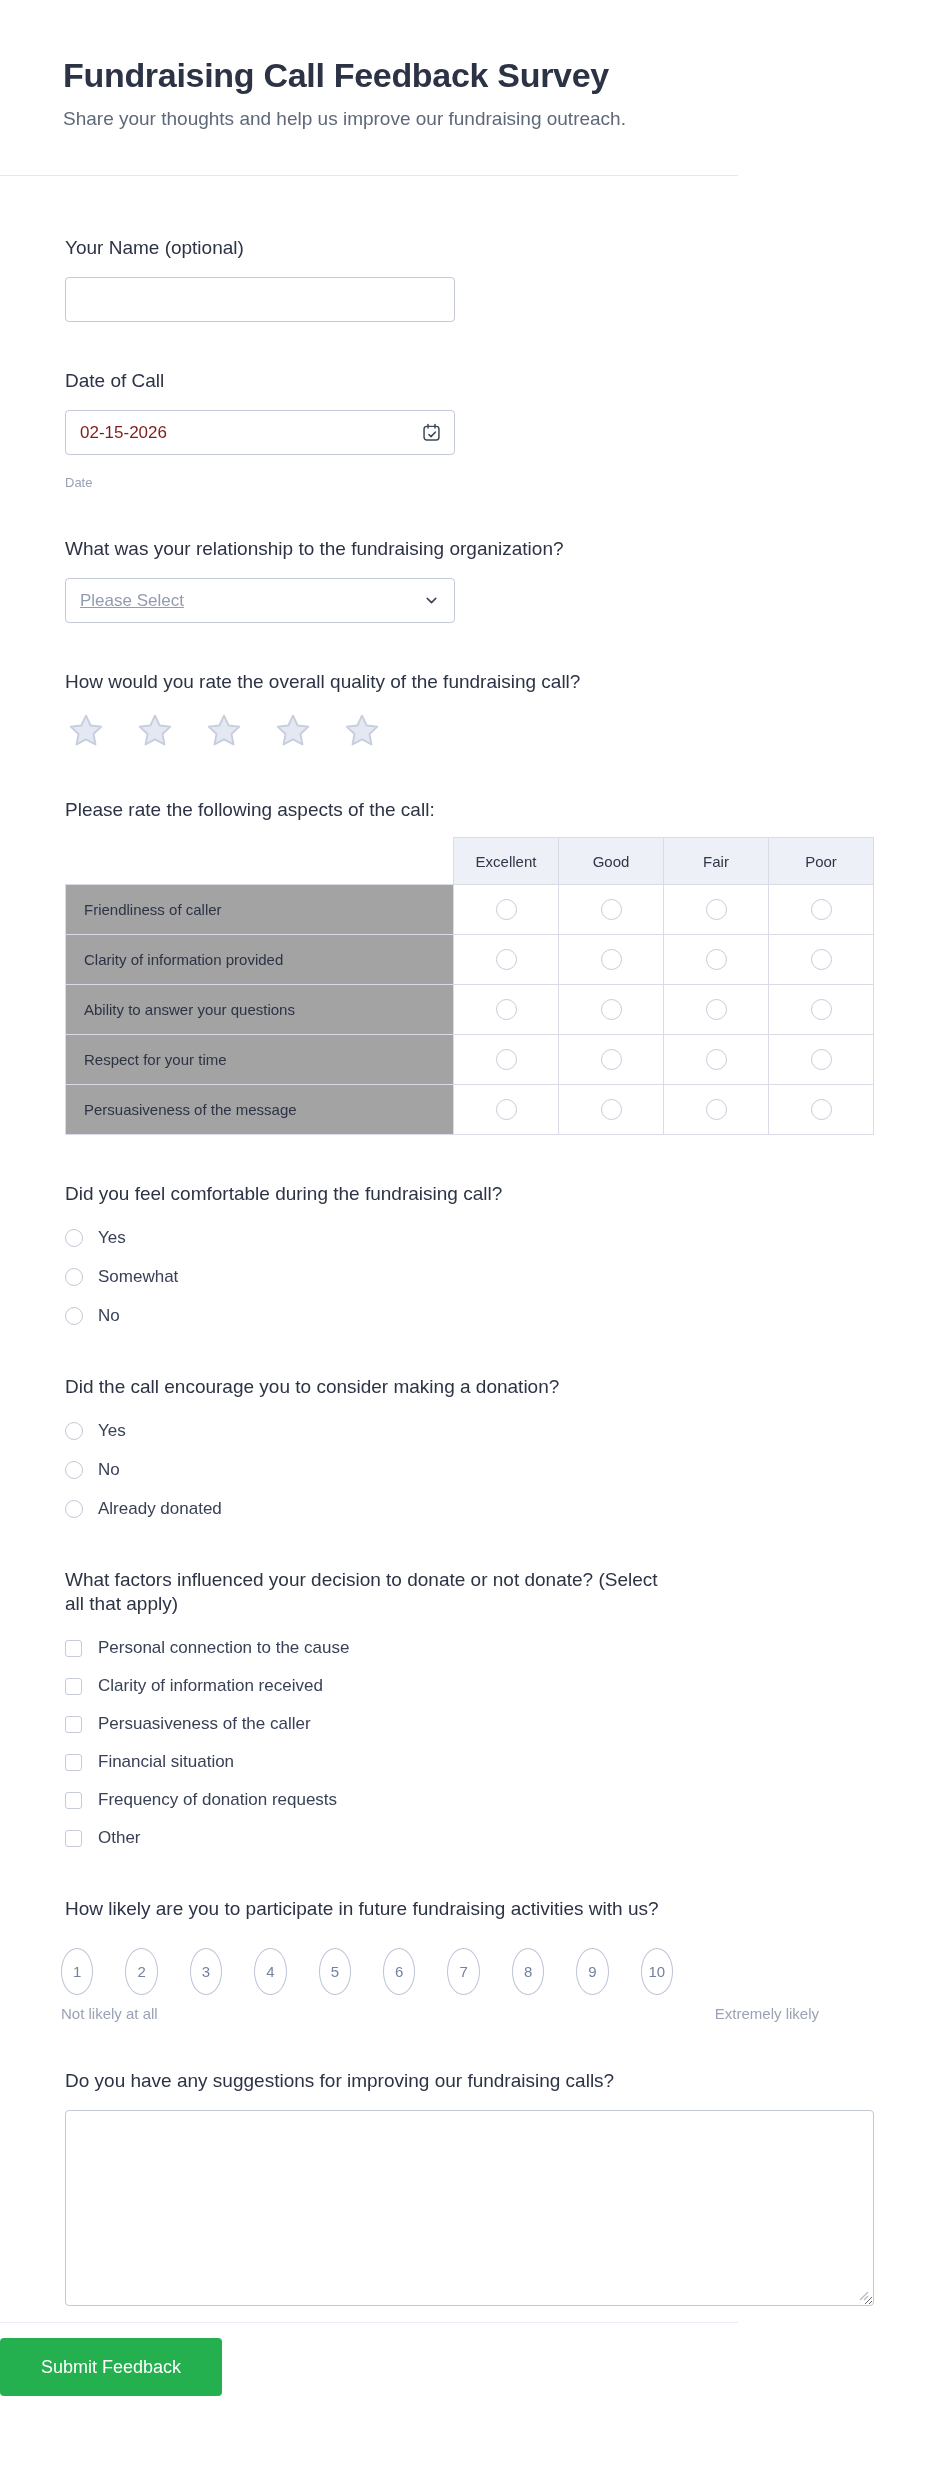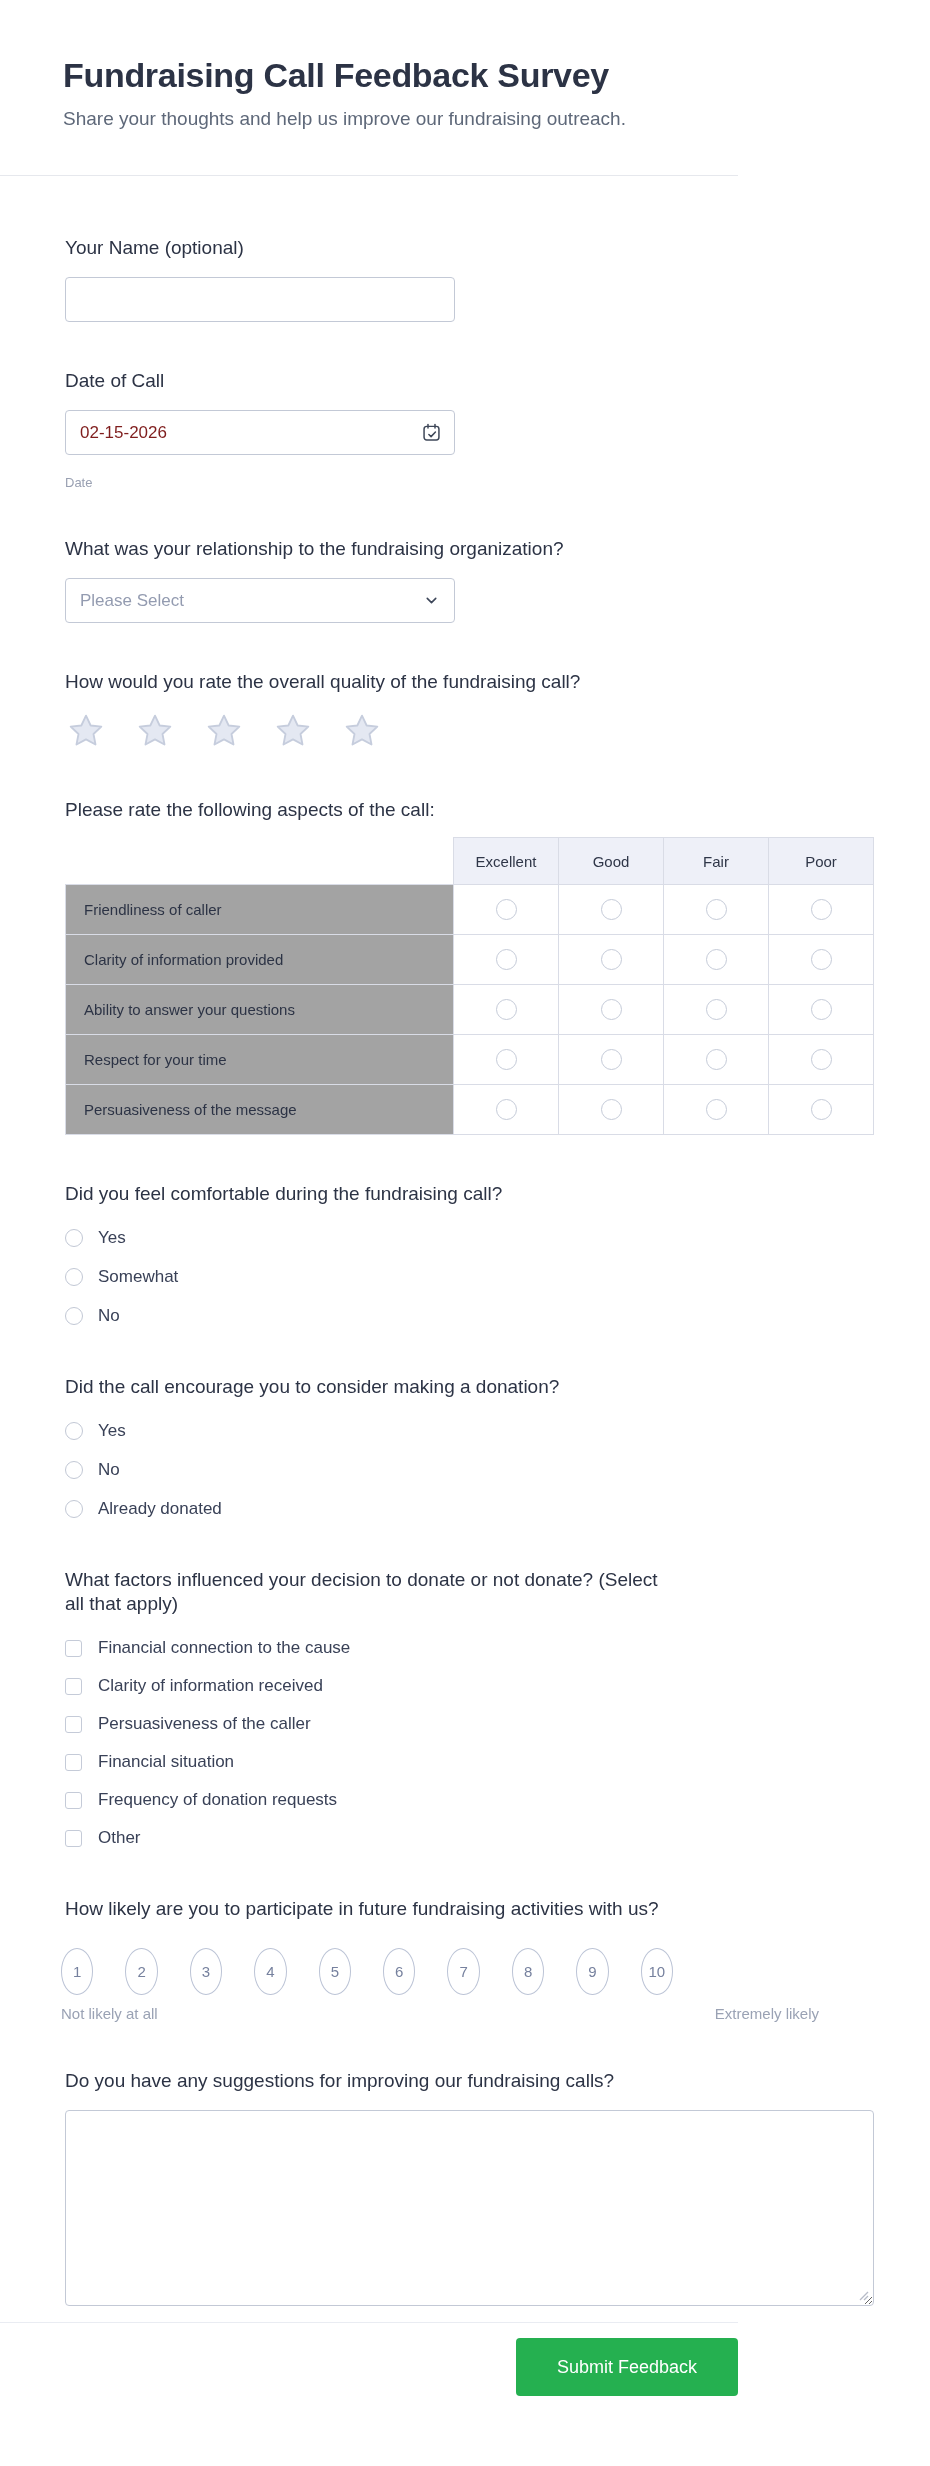--- a/index.html
+++ b/index.html
@@ -34,21 +34,21 @@
   .input-wrap .text-input { width: 100%; padding-right: 44px; }
   .input-icon { position: absolute; right: 13px; top: 12px; width: 21px; height: 21px; }
   .sub-label { margin-top: 20px; font-size: 13px; color: #99a0b2; }
 
   .select-box {
     width: 390px; height: 45px;
     border: 1px solid #c3c9d6; border-radius: 4px;
     background: #fff; display: flex; align-items: center; justify-content: space-between;
     padding: 0 14px; cursor: pointer;
   }
-  .select-placeholder { font-size: 17px; color: #939bb0; }
+  .select-placeholder { font-size: 17px; color: #939bb0; text-decoration: underline; }
 
   
   .stars-row { display: flex; gap: 27px; margin-top: 5px; }
   .star-svg { width: 42px; height: 40px; cursor: pointer; }
 
   
   .matrix-question .q-label { margin-bottom: 15px; }
   .matrix-table { border-collapse: collapse; table-layout: fixed; width: 809px; }
   .matrix-table col.label-col { width: 388px; }
   .matrix-table col.opt-col { width: 105px; }
@@ -101,21 +101,21 @@
     width: 809px; height: 196px; resize: vertical;
     border: 1px solid #c3c9d6; border-radius: 4px; background: #fff;
     font-size: 17px; color: #474f63; padding: 10px 14px; outline: none;
     font-family: "Liberation Sans", "DejaVu Sans", sans-serif;
   }
   .textarea-wrap { position: relative; width: 809px; }
   .resize-grip { position: absolute; right: 5px; bottom: 9px; pointer-events: none; }
 
   
   .footer-divider { height: 1px; background: #e9ecf2; width: 100%; margin-top: 12px; }
-  .form-footer { padding: 15px 0 45px 0; display: flex; justify-content: flex-end; }
+  .form-footer { padding: 15px 0 45px 0; display: flex; justify-content: flex-start; }
   .submit-btn {
     width: 222px; height: 58px; border: none; border-radius: 4px;
     background: #25b050; color: #ffffff; font-size: 18px; font-weight: 500;
     cursor: pointer; font-family: "Liberation Sans", "DejaVu Sans", sans-serif;
   }
 </style>
 </head>
 <body>
 
 <div class="page">
@@ -271,21 +271,21 @@
           <span class="option-label">Already donated</span>
         </div>
       </div>
     </div>
 
     <div class="question">
       <div class="q-label" style="margin-bottom:20px">What factors influenced your decision to donate or not donate? (Select all that apply)</div>
       <div class="options-list">
         <div class="option-row" style="margin-bottom:14px">
           <span class="checkbox"></span>
-          <span class="option-label">Financial connection to the cause</span>
+          <span class="option-label">Personal connection to the cause</span>
         </div>
         <div class="option-row" style="margin-bottom:14px">
           <span class="checkbox"></span>
           <span class="option-label">Clarity of information received</span>
         </div>
         <div class="option-row" style="margin-bottom:14px">
           <span class="checkbox"></span>
           <span class="option-label">Persuasiveness of the caller</span>
         </div>
         <div class="option-row" style="margin-bottom:14px">

